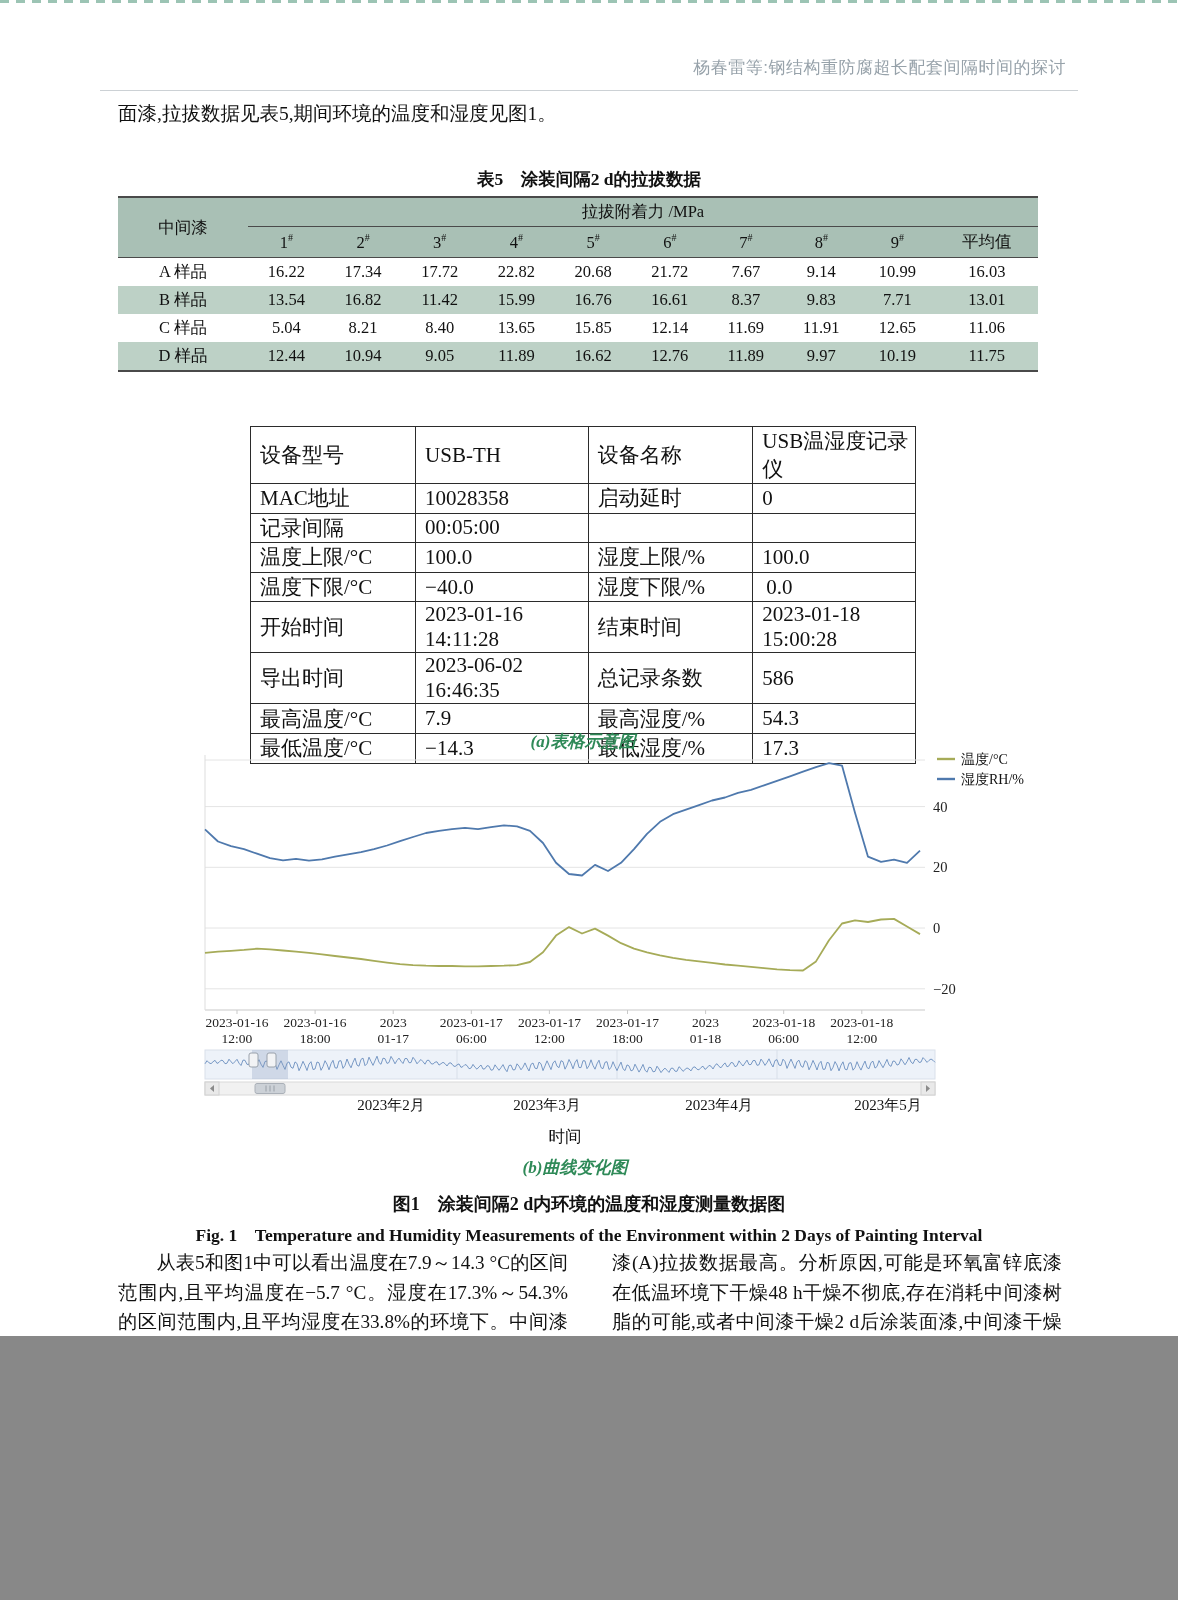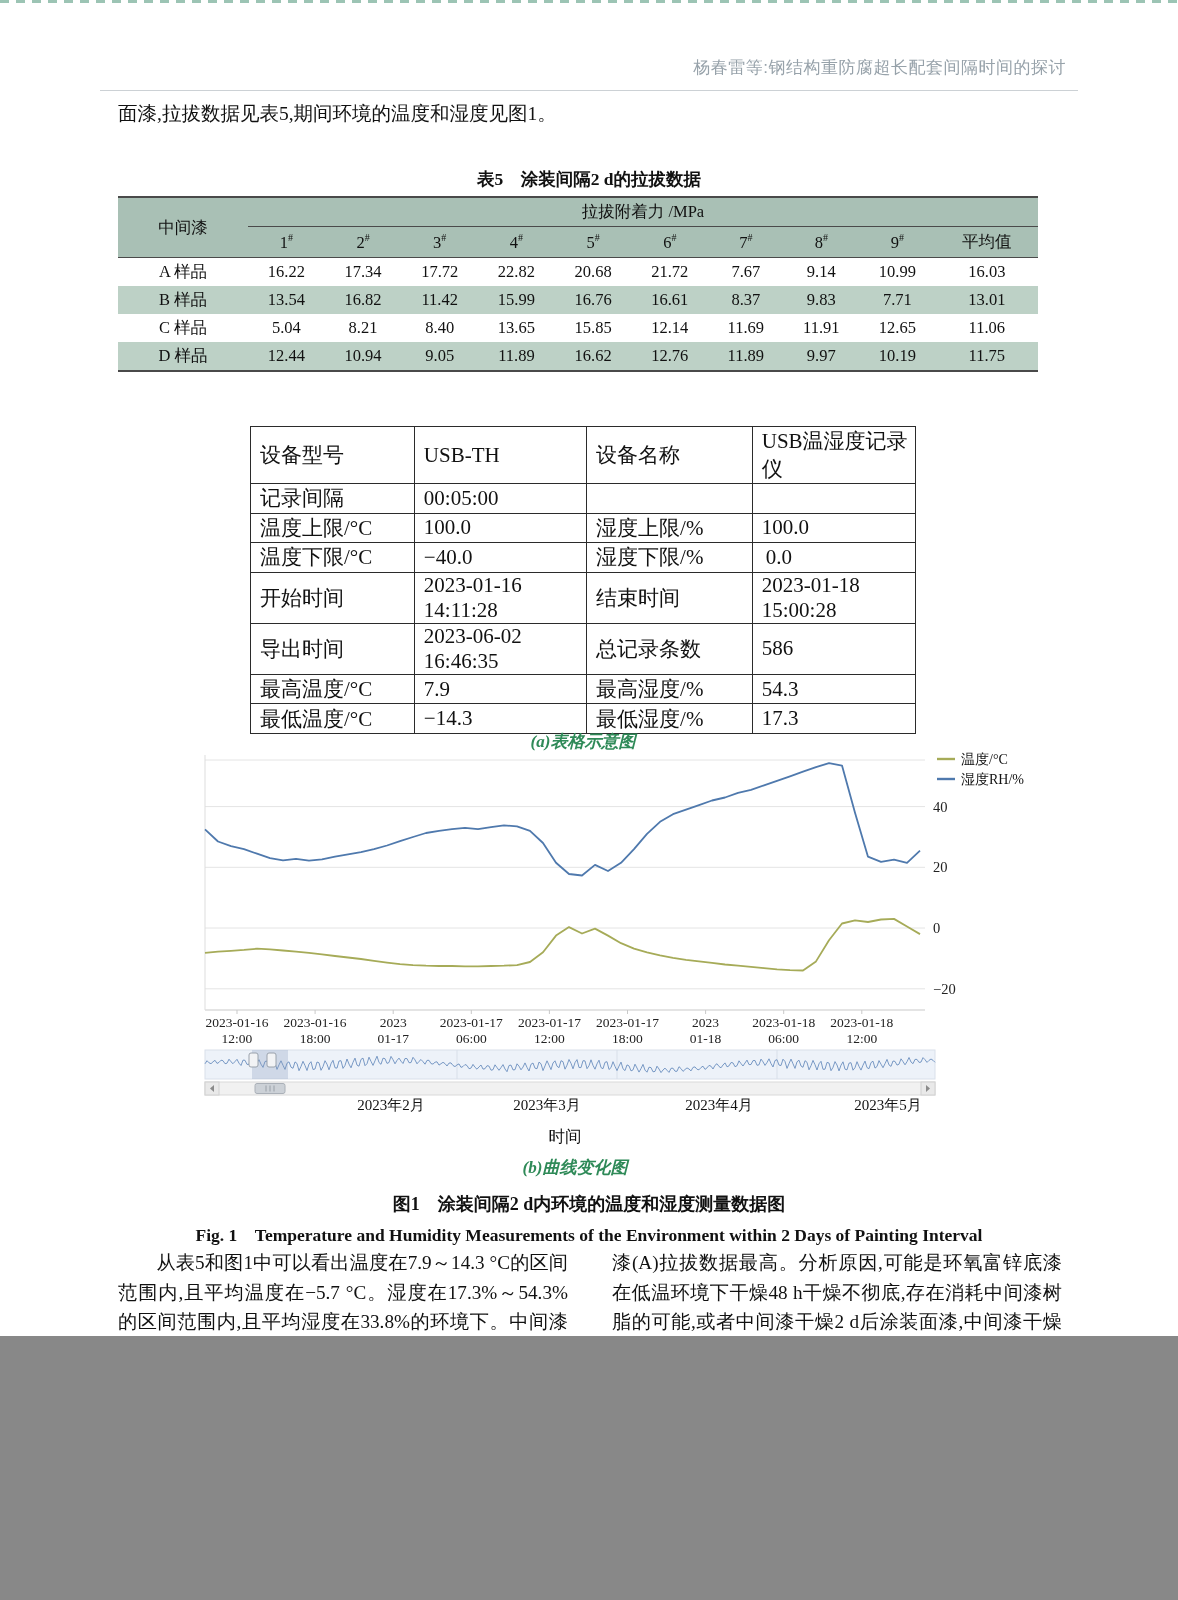--- a/index.html
+++ b/index.html
@@ -135,20 +135,26 @@
       </tbody>
   </table>
 
   <table class="dev">
     <tbody id="dev-body">
         <tr>
           <td style="width: 168px;">设备型号</td>
           <td style="width: 172px;">USB-TH</td>
           <td style="width: 168px;">设备名称</td>
           <td style="width: 158px;">USB温湿度记录仪</td>
+        </tr>
+        <tr>
+          <td style="width: 168px;">MAC地址</td>
+          <td style="width: 172px;">10028358</td>
+          <td style="width: 168px;">启动延时</td>
+          <td style="width: 158px;">0</td>
         </tr>
         <tr>
           <td style="width: 168px;">记录间隔</td>
           <td style="width: 172px;">00:05:00</td>
           <td style="width: 168px;"></td>
           <td style="width: 158px;"></td>
         </tr>
         <tr>
           <td style="width: 168px;">温度上限/°C</td>
           <td style="width: 172px;">100.0</td>

